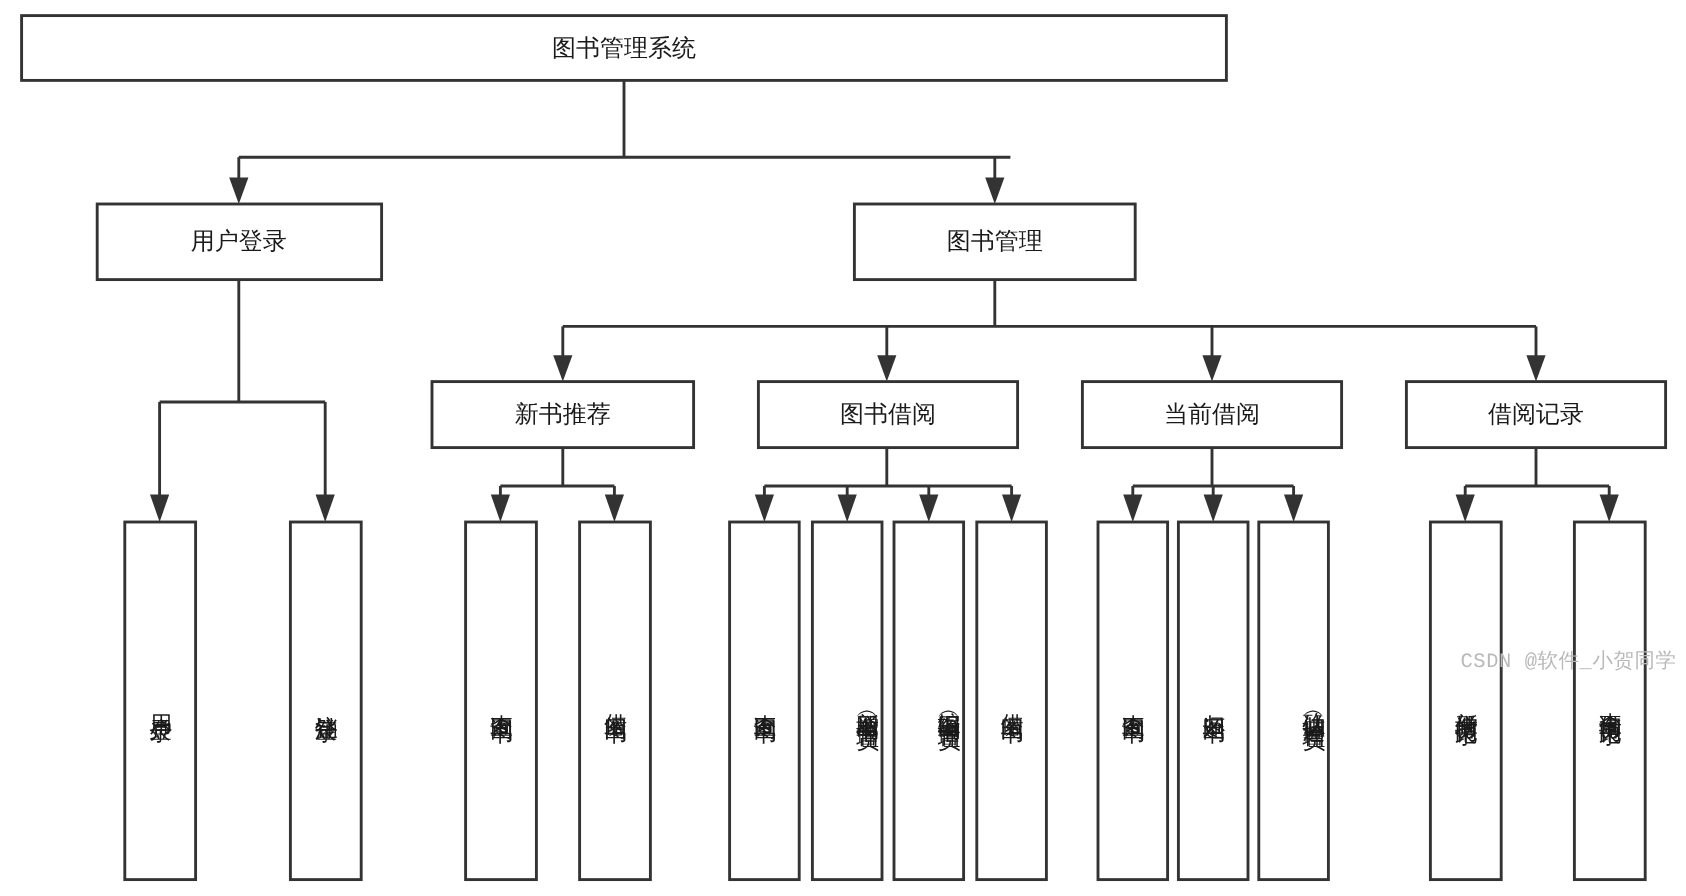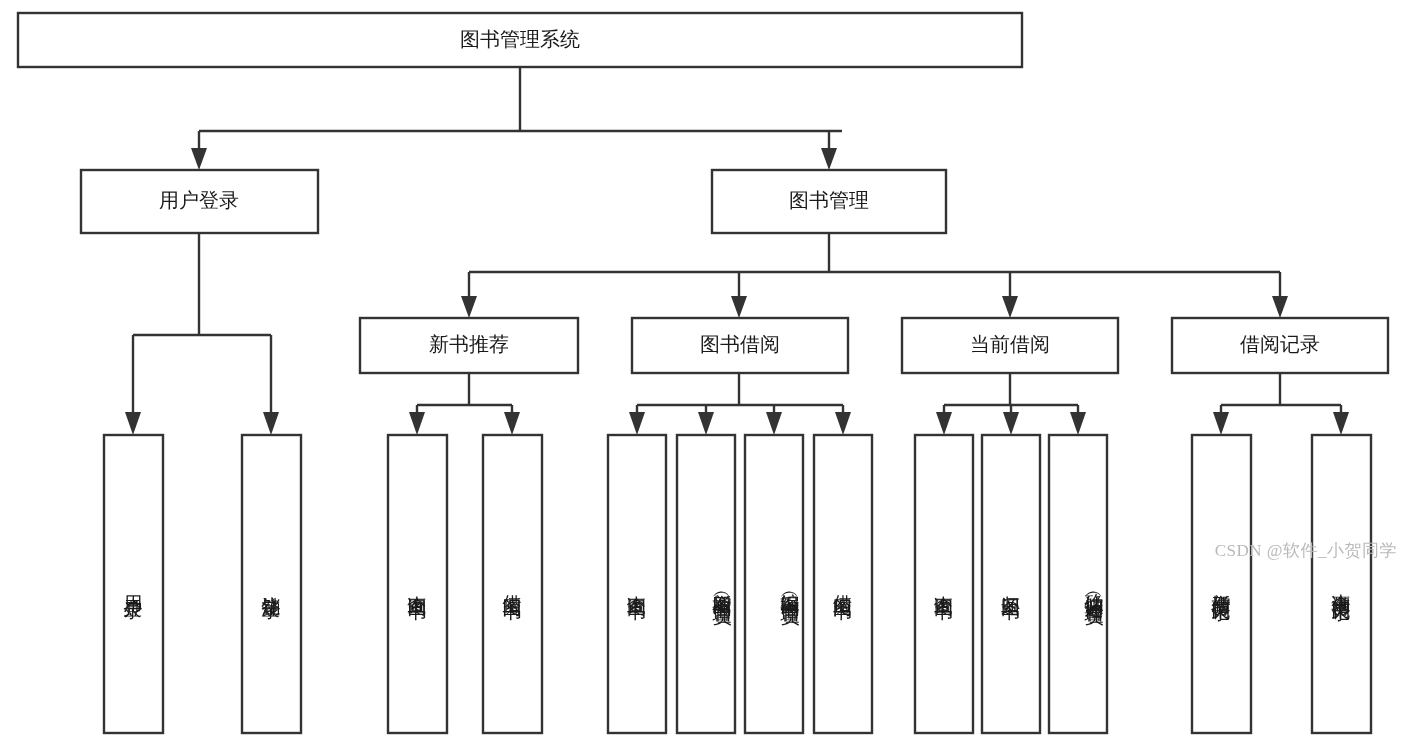--- a/index.html
+++ b/index.html
@@ -61,21 +61,21 @@
     align-items: center;
     justify-content: center;
     text-align: center;
     white-space: nowrap;
     pointer-events: none;
   }
   .watermark {
     position: absolute;
     right: 8px;
     bottom: 6px;
-    font-family: Liberation Serif, serif;
+    font-family: Liberation Mono, monospace;
     font-size: 17px;
     color: #b9b9b9;
     letter-spacing: 0.5px;
     white-space: nowrap;
   }
 </style>
 </head>
 <body>
 
 <div id="diagram-root">

